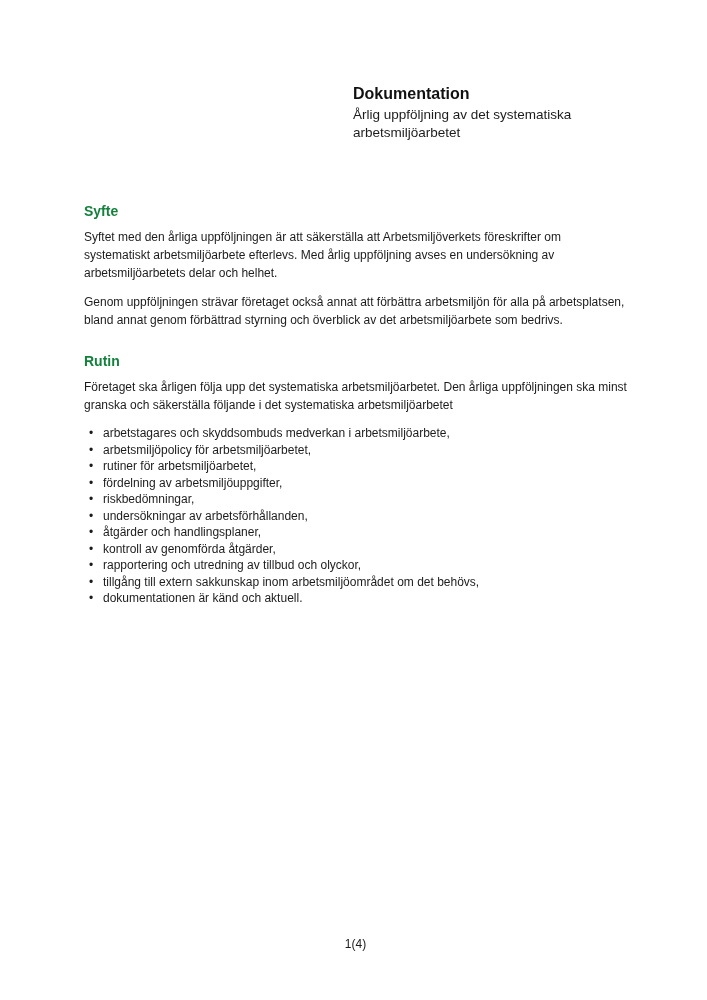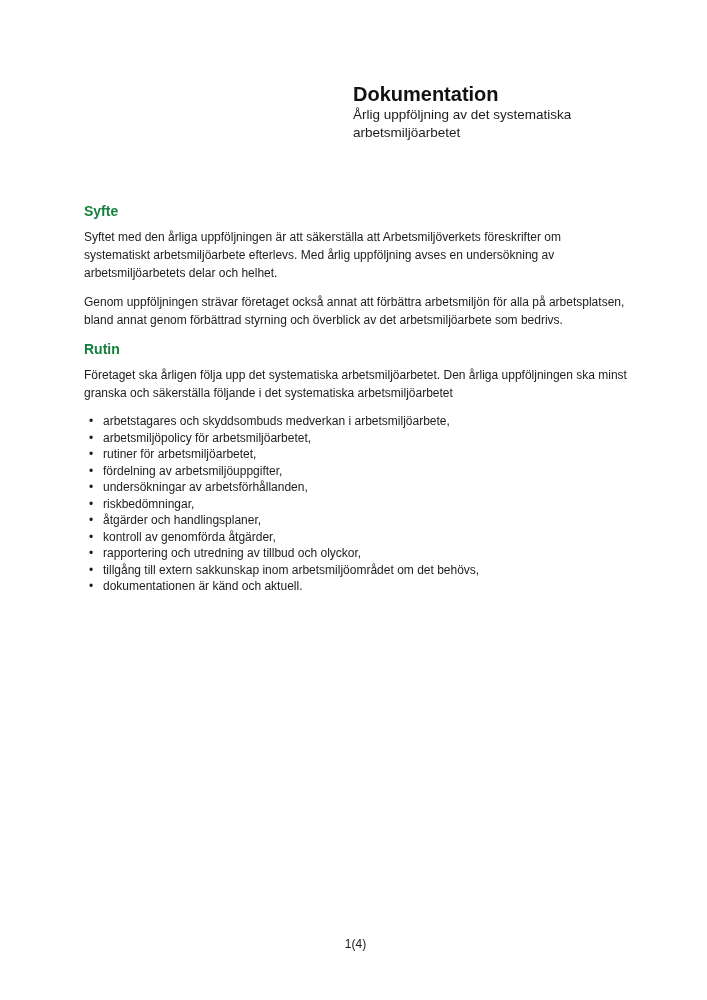--- a/index.html
+++ b/index.html
@@ -18,21 +18,21 @@
   }
   
   .doc-header {
     position: absolute;
     left: 353px;
     top: 84px;
     width: 300px;
   }
   .doc-title {
     margin: 0;
-    font-size: 20px;
+    font-size: 16px;
     line-height: 20px;
     font-weight: bold;
     color: #111;
   }
   .doc-subtitle {
     margin: 2px 0 0 0;
     font-size: 13.5px;
     line-height: 17.5px;
     white-space: pre-line;
     color: #1c1c1c;
@@ -45,21 +45,21 @@
     width: 565px;
   }
   .section-heading {
     margin: 0 0 8px 0;
     font-size: 14px;
     line-height: 17px;
     font-weight: bold;
     color: #15803d;
   }
   .section-heading.spaced {
-    margin-top: 12px;
+    margin-top: 24px;
   }
   .para {
     margin: 0 0 11px 0;
     font-size: 12px;
     line-height: 18px;
     white-space: pre-line;
     color: #1c1c1c;
   }
   .bullets {
     margin: 2px 0 0 0;
@@ -118,22 +118,22 @@
     <h2 class="section-heading spaced">Rutin</h2>
 
     <p class="para">Företaget ska årligen följa upp det systematiska arbetsmiljöarbetet. Den årliga uppföljningen ska minst
 granska och säkerställa följande i det systematiska arbetsmiljöarbetet</p>
 
     <ul class="bullets">
         <li>arbetstagares och skyddsombuds medverkan i arbetsmiljöarbete,</li>
         <li>arbetsmiljöpolicy för arbetsmiljöarbetet,</li>
         <li>rutiner för arbetsmiljöarbetet,</li>
         <li>fördelning av arbetsmiljöuppgifter,</li>
+        <li>riskbedömningar,</li>
         <li>undersökningar av arbetsförhållanden,</li>
-        <li>riskbedömningar,</li>
         <li>åtgärder och handlingsplaner,</li>
         <li>kontroll av genomförda åtgärder,</li>
         <li>rapportering och utredning av tillbud och olyckor,</li>
         <li>tillgång till extern sakkunskap inom arbetsmiljöområdet om det behövs,</li>
         <li>dokumentationen är känd och aktuell.</li>
       </ul>
 
   </main>
 
   <footer class="doc-footer">

